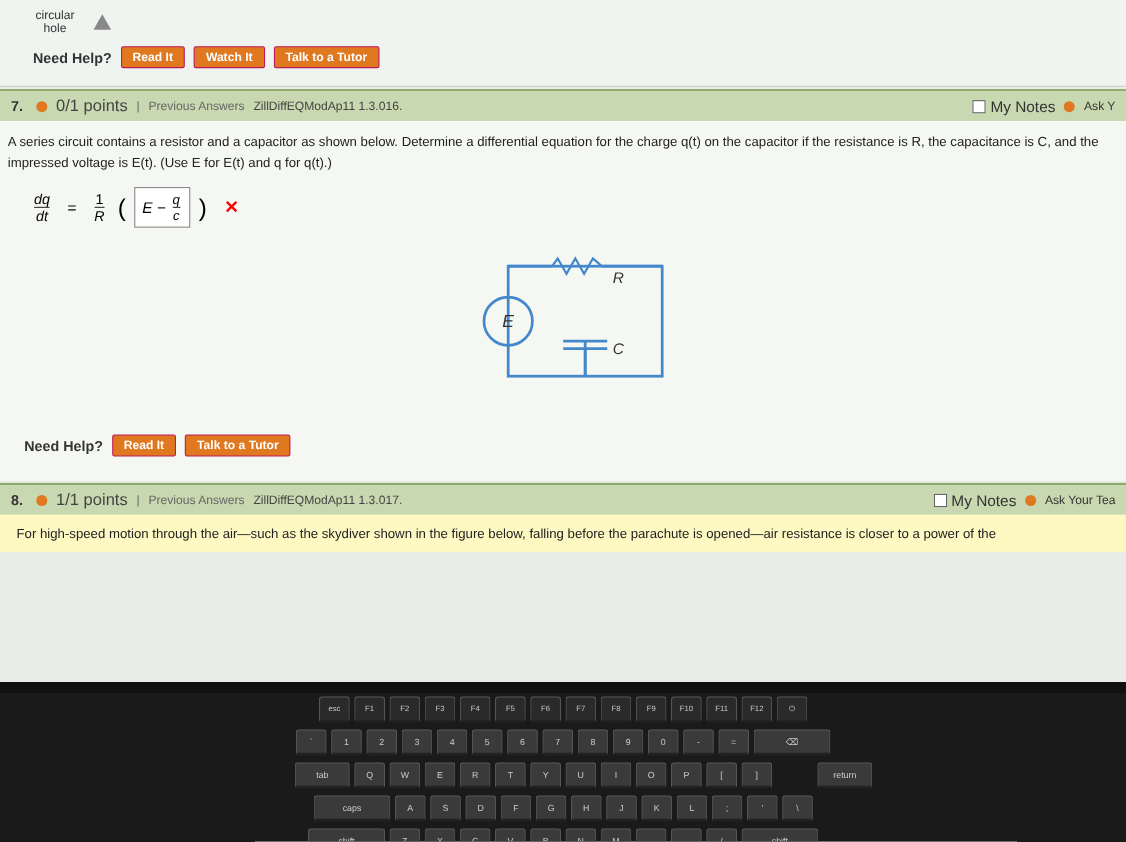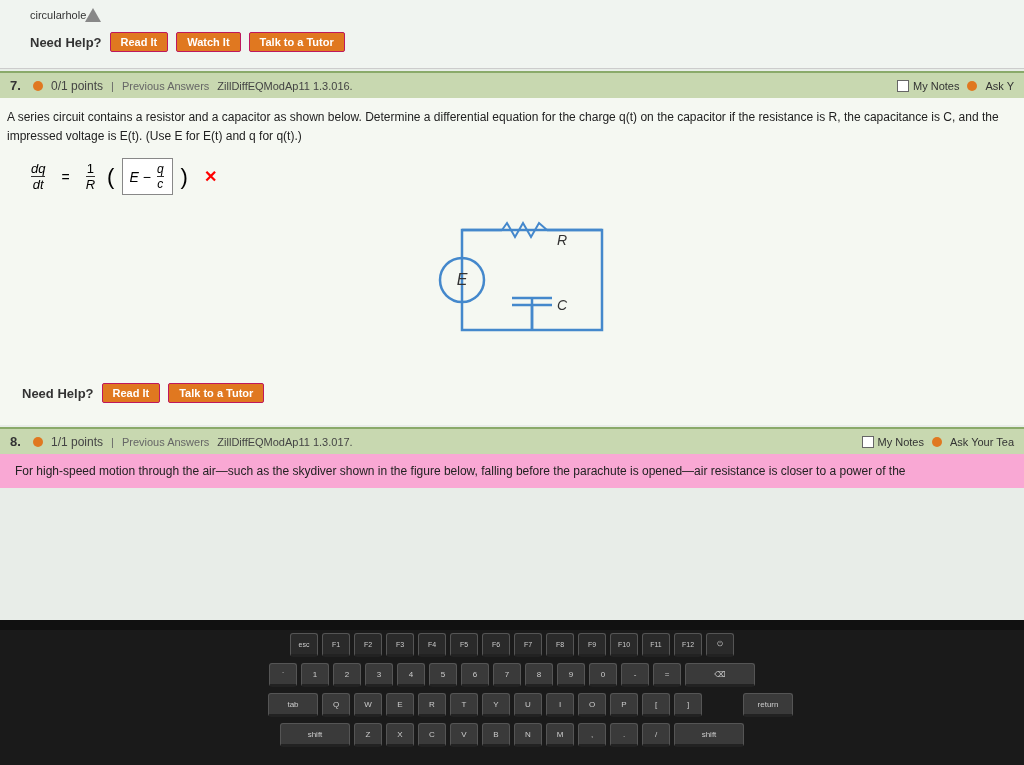--- a/index.html
+++ b/index.html
@@ -100,21 +100,21 @@
 
     .orange-dot {
       width: 10px;
       height: 10px;
       background: #e07820;
       border-radius: 50%;
       display: inline-block;
     }
 
     .points-text {
-      font-size: 12px;
+      font-size: 15px;
       color: #444;
     }
 
     .separator {
       color: #666;
       font-size: 11px;
     }
 
     .prev-answers {
       font-size: 11px;
@@ -131,21 +131,21 @@
       align-items: center;
       gap: 8px;
       font-size: 11px;
     }
 
     .my-notes-btn {
       display: flex;
       align-items: center;
       gap: 4px;
       color: #333;
-      font-size: 11px;
+      font-size: 14px;
       cursor: pointer;
     }
 
     .notes-checkbox {
       width: 12px;
       height: 12px;
       background: white;
       border: 1px solid #666;
       display: inline-block;
     }
@@ -222,21 +222,21 @@
 
     
     .question8-section {
       background: #f0f4f0;
       border-top: 2px solid #8aaa6a;
       margin-top: 2px;
     }
 
     .q8-body {
       padding: 8px 15px;
-      background: #f9a8d4;
+      background: #fef9c3;
     }
 
     .q8-text {
       font-size: 12px;
       color: #222;
       line-height: 1.5;
     }
 
     
     .keyboard-area {
@@ -274,21 +274,21 @@
     .key-fn { font-size: 7px; }
     .key-dark { background: #2a2a2a; }
   </style>
 </head>
 <body>
 
 <div class="screen-content">
 
   <div class="top-section">
     <div class="circular-hole-area">
-      <div style="width:40px; display:flex; flex-direction:row; align-items:center;">
+      <div style="width:40px; display:flex; flex-direction:column; align-items:center;">
         <span style="font-size:11px; color:#333;">circular</span>
         <span style="font-size:11px; color:#333;">hole</span>
       </div>
       <div class="triangle-icon"></div>
     </div>
     <div class="need-help-row">
       <span class="need-help-label">Need Help?</span>
       <button class="btn-orange">Read It</button>
       <button class="btn-orange">Watch It</button>
       <button class="btn-orange">Talk to a Tutor</button>
@@ -450,20 +450,35 @@
     <div class="key">Y</div>
     <div class="key">U</div>
     <div class="key">I</div>
     <div class="key">O</div>
     <div class="key">P</div>
     <div class="key">[</div>
     <div class="key">]</div>
     <div class="key key-wide">return</div>
   </div>
   <div class="keyboard-row">
+    <div class="key key-wider">caps</div>
+    <div class="key">A</div>
+    <div class="key">S</div>
+    <div class="key">D</div>
+    <div class="key">F</div>
+    <div class="key">G</div>
+    <div class="key">H</div>
+    <div class="key">J</div>
+    <div class="key">K</div>
+    <div class="key">L</div>
+    <div class="key">;</div>
+    <div class="key">'</div>
+    <div class="key">\</div>
+  </div>
+  <div class="keyboard-row">
     <div class="key key-wider">shift</div>
     <div class="key">Z</div>
     <div class="key">X</div>
     <div class="key">C</div>
     <div class="key">V</div>
     <div class="key">B</div>
     <div class="key">N</div>
     <div class="key">M</div>
     <div class="key">,</div>
     <div class="key">.</div>

